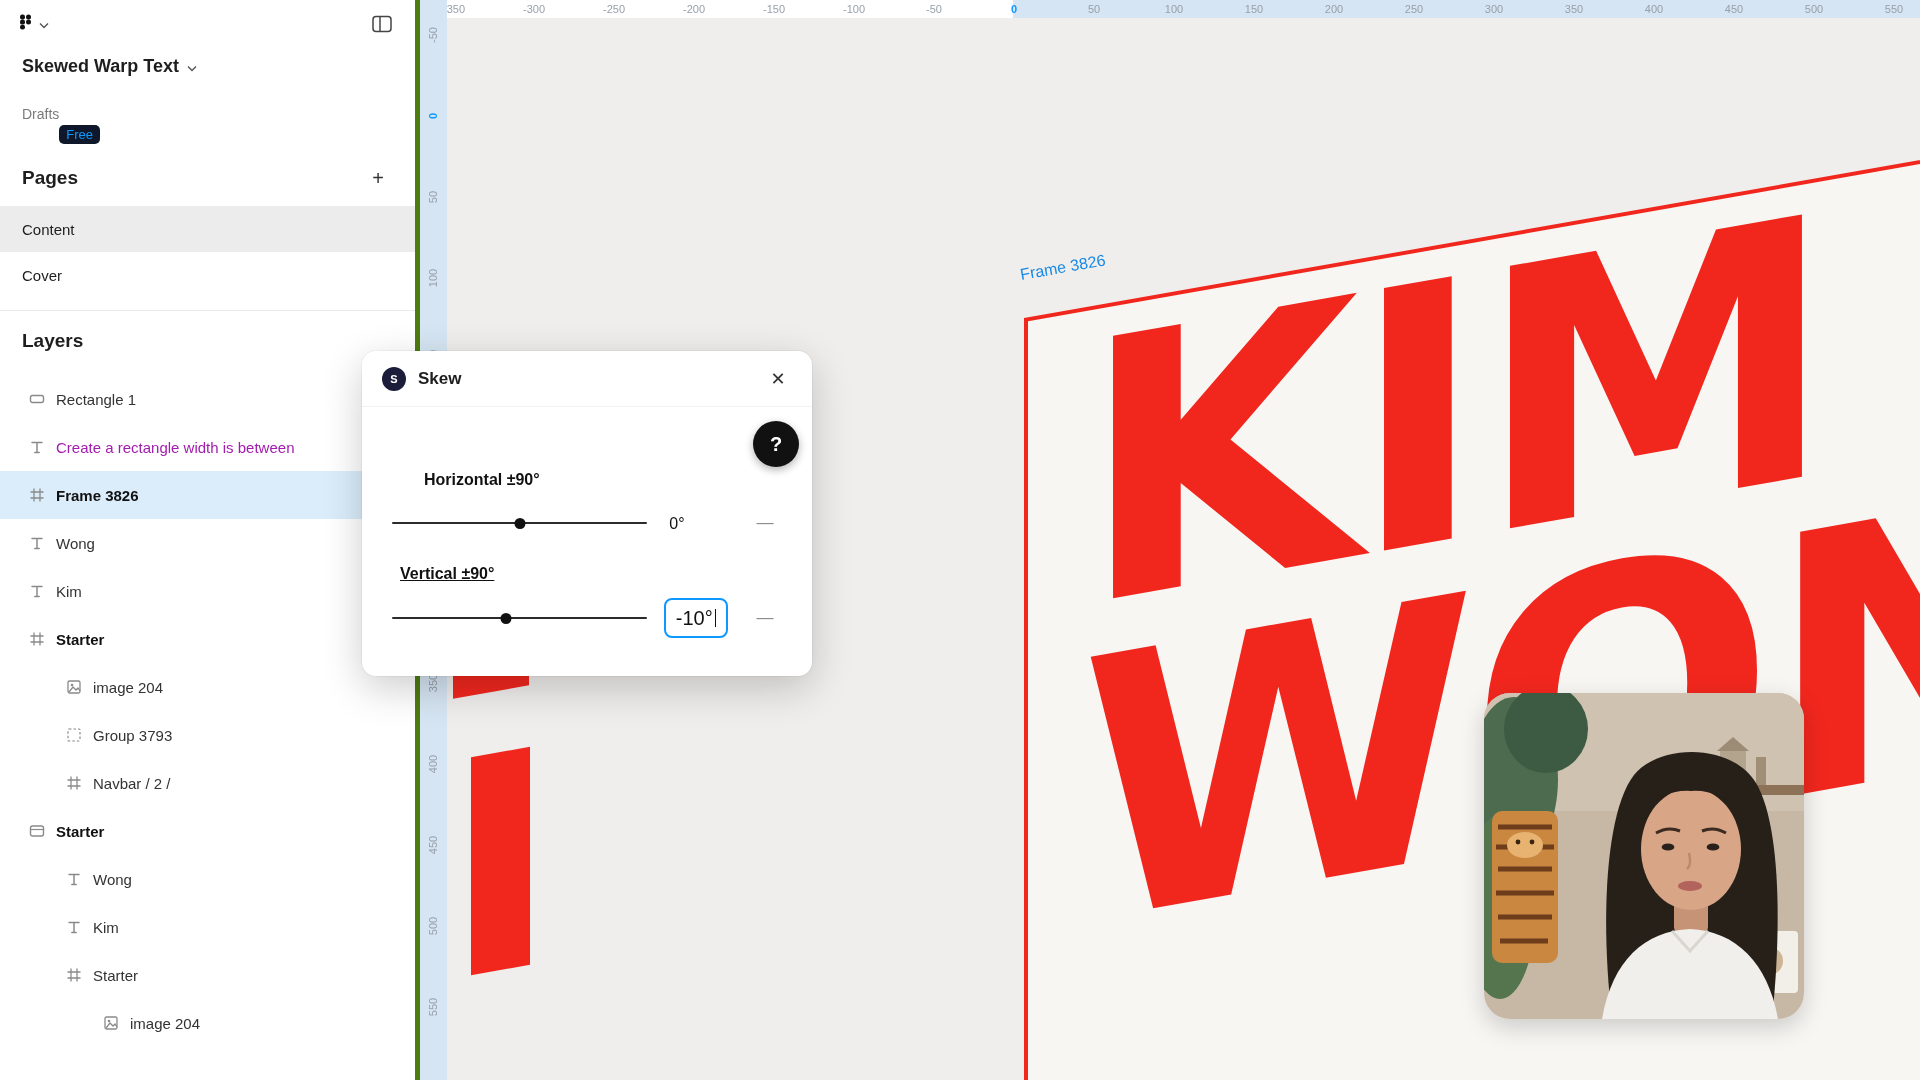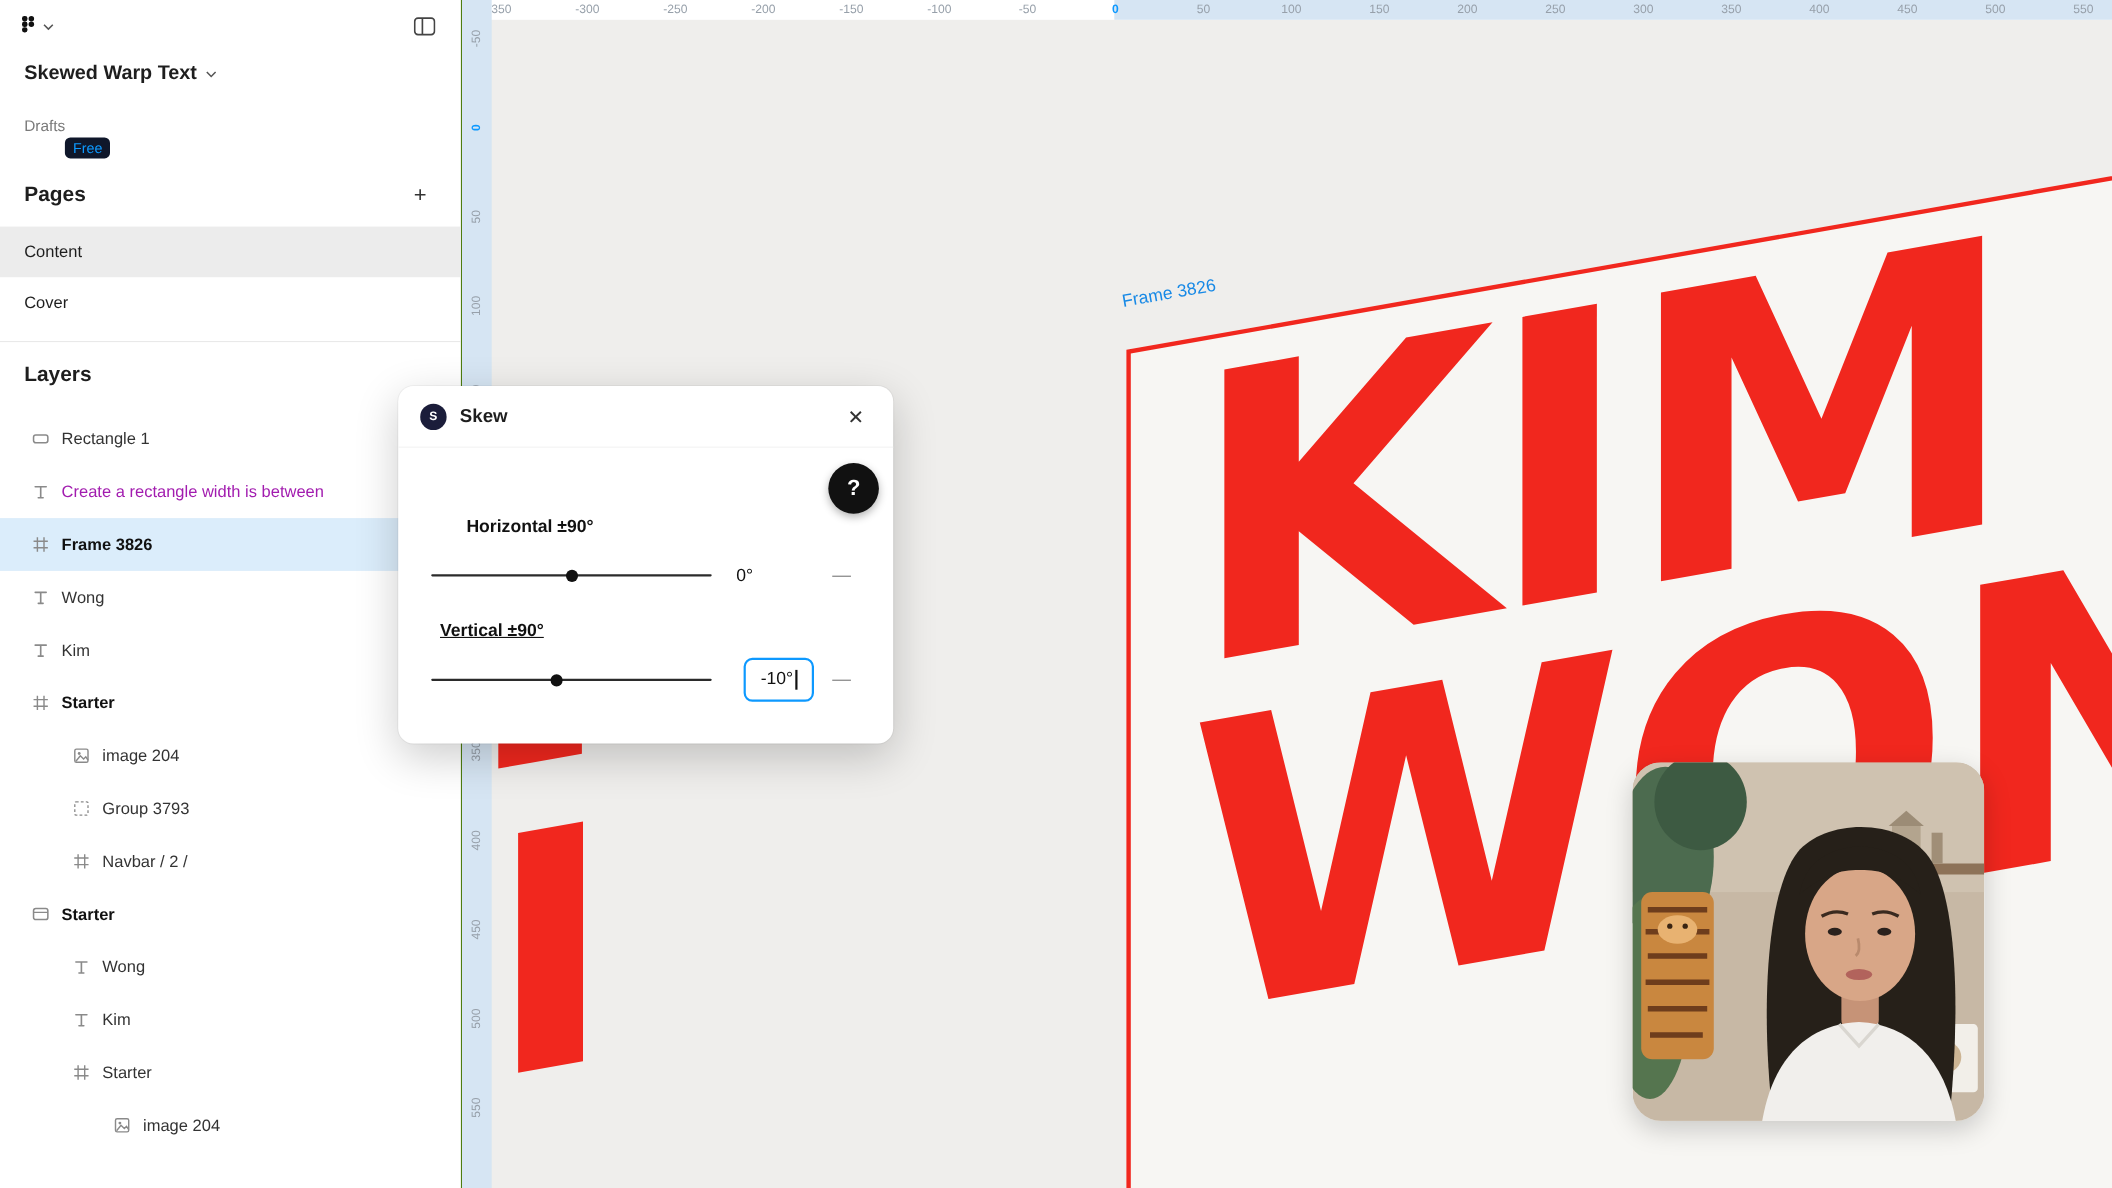--- a/index.html
+++ b/index.html
@@ -23,21 +23,21 @@
   .hruler .blue-zone { position:absolute; left:593px; top:0; right:0; bottom:0; background:#d6e5f3; }
   .rlabel { position:absolute; top:3px; transform:translateX(-50%); font-size:11px; color:#97a0aa; z-index:2; }
   .rlabel.accent { color:#0d99ff; font-weight:bold; }
   .vruler { position:absolute; left:0; top:0; bottom:0; width:27px; background:#d6e5f3; z-index:6; }
   .vlabel { position:absolute; left:13px; font-size:11px; color:#97a0aa;
             transform:translate(-50%,-50%) rotate(-90deg); }
   .vlabel.accent { color:#0d99ff; font-weight:bold; }
 
   
   .sidebar { position:absolute; left:0; top:0; width:420px; height:1080px; background:#fff;
-             border-right:1px solid #4d7c0f; z-index:10; display:flex; flex-direction:column; }
+             border-right:5px solid #4d7c0f; z-index:10; display:flex; flex-direction:column; }
   .sb-top { height:48px; display:flex; align-items:center; justify-content:space-between; padding:0 18px; }
   .logo-btn { display:flex; align-items:center; gap:6px; cursor:pointer; }
   .icon-btn { display:flex; align-items:center; justify-content:center; width:30px; height:30px; border-radius:6px; }
   .sb-title-row { display:flex; align-items:center; gap:8px; padding:8px 22px 0; }
   .sb-title { font-size:18px; font-weight:700; }
   .sb-sub { display:flex; align-items:center; padding:6px 22px 0; }
   .sb-sub .drafts { font-size:14px; color:#7a7a7a; }
   .badge { font-size:13px; color:#0d99ff; background:#0f172a; border-radius:5px; padding:2px 7px;margin-top:42px; }
   .sb-tabs { margin-top:26px; height:58px; display:flex; align-items:center; gap:8px; padding:0 16px;
              border-bottom:1px solid #e7e7e7; }
@@ -75,21 +75,21 @@
   .lbl-h { top:120px;margin-left:24px; } .lbl-v { top:214px;text-decoration:underline; }
   .slider { position:absolute; left:30px; width:255px; height:18px; }
   .slider-h { top:163px; } .slider-v { top:258px; }
   .slider .track { position:absolute; left:0; right:0; top:8px; height:2px; background:#2b2b2b; border-radius:1px; }
   .slider .thumb { position:absolute; top:3.5px; width:11px; height:11px; border-radius:50%; background:#111; transform:translateX(-50%); }
   .val-text { position:absolute; left:292px; width:46px; text-align:center; font-size:16px; color:#111; }
   .val-h { top:164px; }
   .dash { position:absolute; left:390px; width:26px; text-align:center; font-size:17px; color:#8a8a8a; }
   .dash-h { top:162px; } .dash-v { top:257px; }
   .val-input { position:absolute; left:302px; top:247px; width:64px; height:40px; border:2px solid #0d99ff; border-radius:8px;
-               display:flex; align-items:center; justify-content:center; font-size:16px; color:#111; background:#fff;margin-left:12px; }
+               display:flex; align-items:center; justify-content:center; font-size:20px; color:#111; background:#fff; }
   .caret { display:inline-block; width:1.5px; height:18px; background:#111; margin-left:2px; }
 
   
   .webcam { position:absolute; left:1484px; top:693px; width:320px; height:326px; border-radius:26px; overflow:hidden;
             z-index:30; box-shadow:0 8px 24px rgba(0,0,0,.18); }
 </style>
 </head>
 <body>
 
 <div class="stage">

